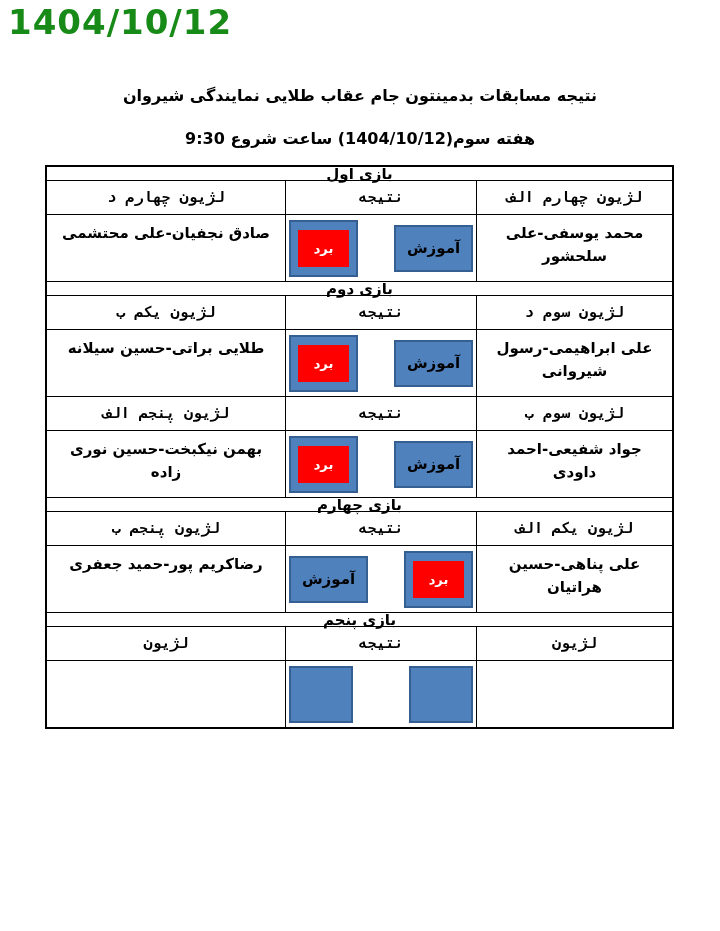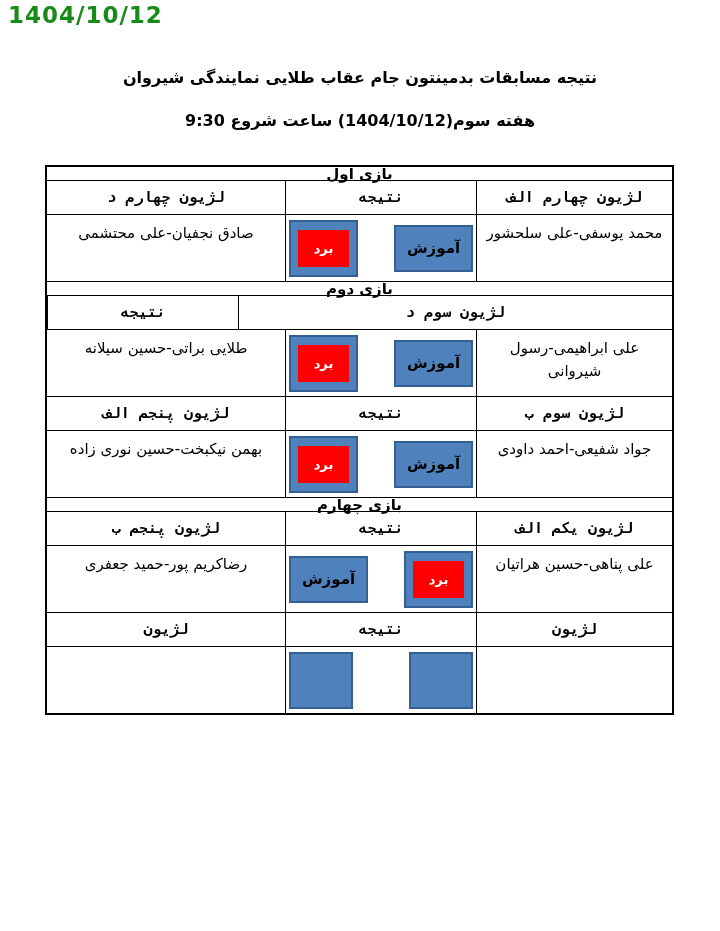--- a/index.html
+++ b/index.html
@@ -3,26 +3,26 @@
 <meta charset="utf-8">
 <style>
   * { margin:0; padding:0; box-sizing:border-box; }
   html,body { width:720px; height:931px; background:#ffffff; overflow:hidden; }
   body { font-family:"DejaVu Sans", sans-serif; color:#000; }
 
   .page { width:720px; height:931px; background:#fff; position:relative; }
 
   .date-stamp {
     position:absolute; top:2px; left:8px;
-    font-size:23px; font-weight:bold; letter-spacing:1px;
+    font-size:34px; font-weight:bold; letter-spacing:1px;
     color:var(--date-green,#178a17);
     direction:ltr;
   }
 
-  .title-block { position:absolute; top:68px; left:0; width:720px; text-align:center; direction:rtl; }
+  .title-block { position:absolute; top:86px; left:0; width:720px; text-align:center; direction:rtl; }
   .title-line1 { font-size:16px; font-weight:bold; margin-bottom:24px; }
   .title-line2 { font-size:16px; font-weight:bold; }
 
   .results-table {
     position:absolute; top:165px; left:45px; width:629px;
     border:2.5px solid #000; background:#fff;
   }
 
   .game-block { width:100%; }
   .game-block + .game-block { border-top:1.5px solid #000; }
@@ -43,21 +43,21 @@
   .c-right { flex:1; }
 
   .header.cell {
     align-items:center; justify-content:center;
     font-size:15px; font-weight:bold; direction:rtl;font-family:Liberation Mono, monospace;
   }
 
   .name.cell {
     align-items:flex-start; justify-content:center; text-align:center;
     padding:7px 8px 4px 8px;
-    font-size:15px; font-weight:normal; direction:rtl; line-height:1.55;
+    font-size:15px; font-weight:bold; direction:rtl; line-height:1.55;
   }
 
   .boxes.cell {
     align-items:center; justify-content:space-between;
     padding:0 3px;
   }
 
   .box {
     background:var(--box-blue,#4f81bd);
     border:2px solid var(--box-blue-border,#365f91);
@@ -103,20 +103,21 @@
             </div>
             <div class="box training-box">آموزش</div>
           </div>
       <div class="cell c-right name">محمد یوسفی-علی سلحشور</div>
     </div>
   </div>
 
   <div class="game-block">
     <div class="game-title">بازی دوم</div>
     <div class="row header-row">
+      <div class="cell c-left header">لژیون یکم ب</div>
       <div class="cell c-mid header">نتیجه</div>
       <div class="cell c-right header">لژیون سوم د</div>
     </div>
     <div class="row players-row">
       <div class="cell c-left name">طلایی براتی-حسین سیلانه</div>
       <div class="cell c-mid boxes">
             <div class="box win-box">
               <div class="win-inner">برد</div>
             </div>
             <div class="box training-box">آموزش</div>
@@ -156,20 +157,21 @@
             <div class="box training-box">آموزش</div>
             <div class="box win-box">
               <div class="win-inner">برد</div>
             </div>
           </div>
       <div class="cell c-right name">علی پناهی-حسین هراتیان</div>
     </div>
   </div>
 
   <div class="game-block">
+    <div class="game-title">بازی پنجم</div>
     <div class="row header-row">
       <div class="cell c-left header">لژیون</div>
       <div class="cell c-mid header">نتیجه</div>
       <div class="cell c-right header">لژیون</div>
     </div>
     <div class="row players-row">
       <div class="cell c-left name"></div>
       <div class="cell c-mid boxes">
             <div class="box empty-box"></div>
             <div class="box empty-box"></div>

